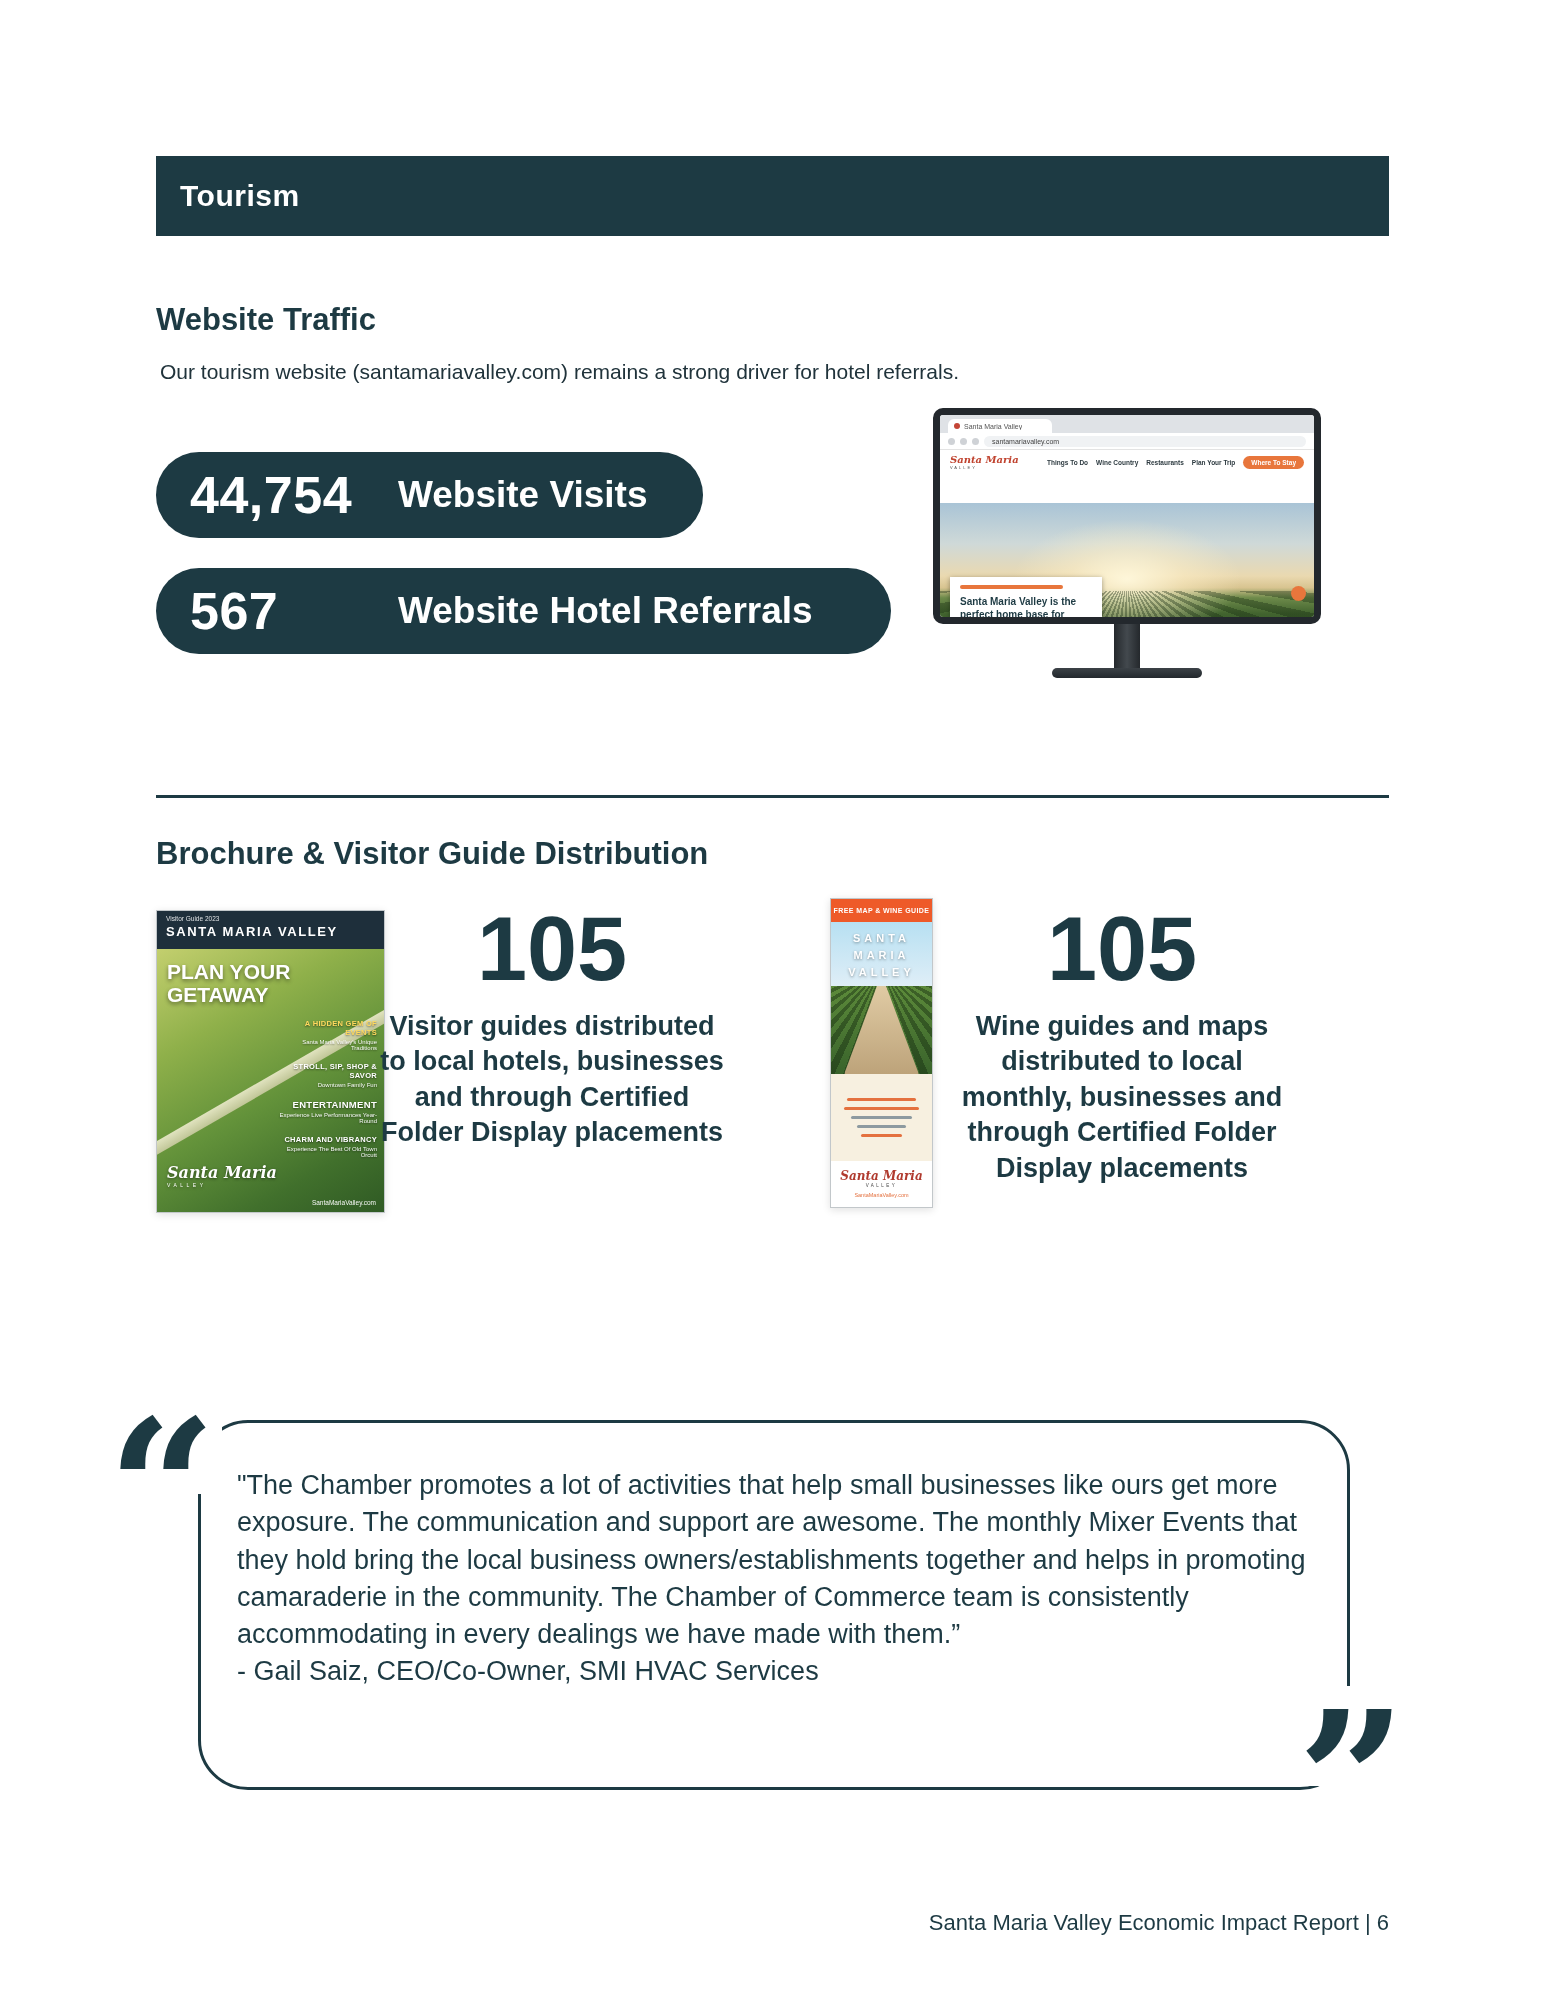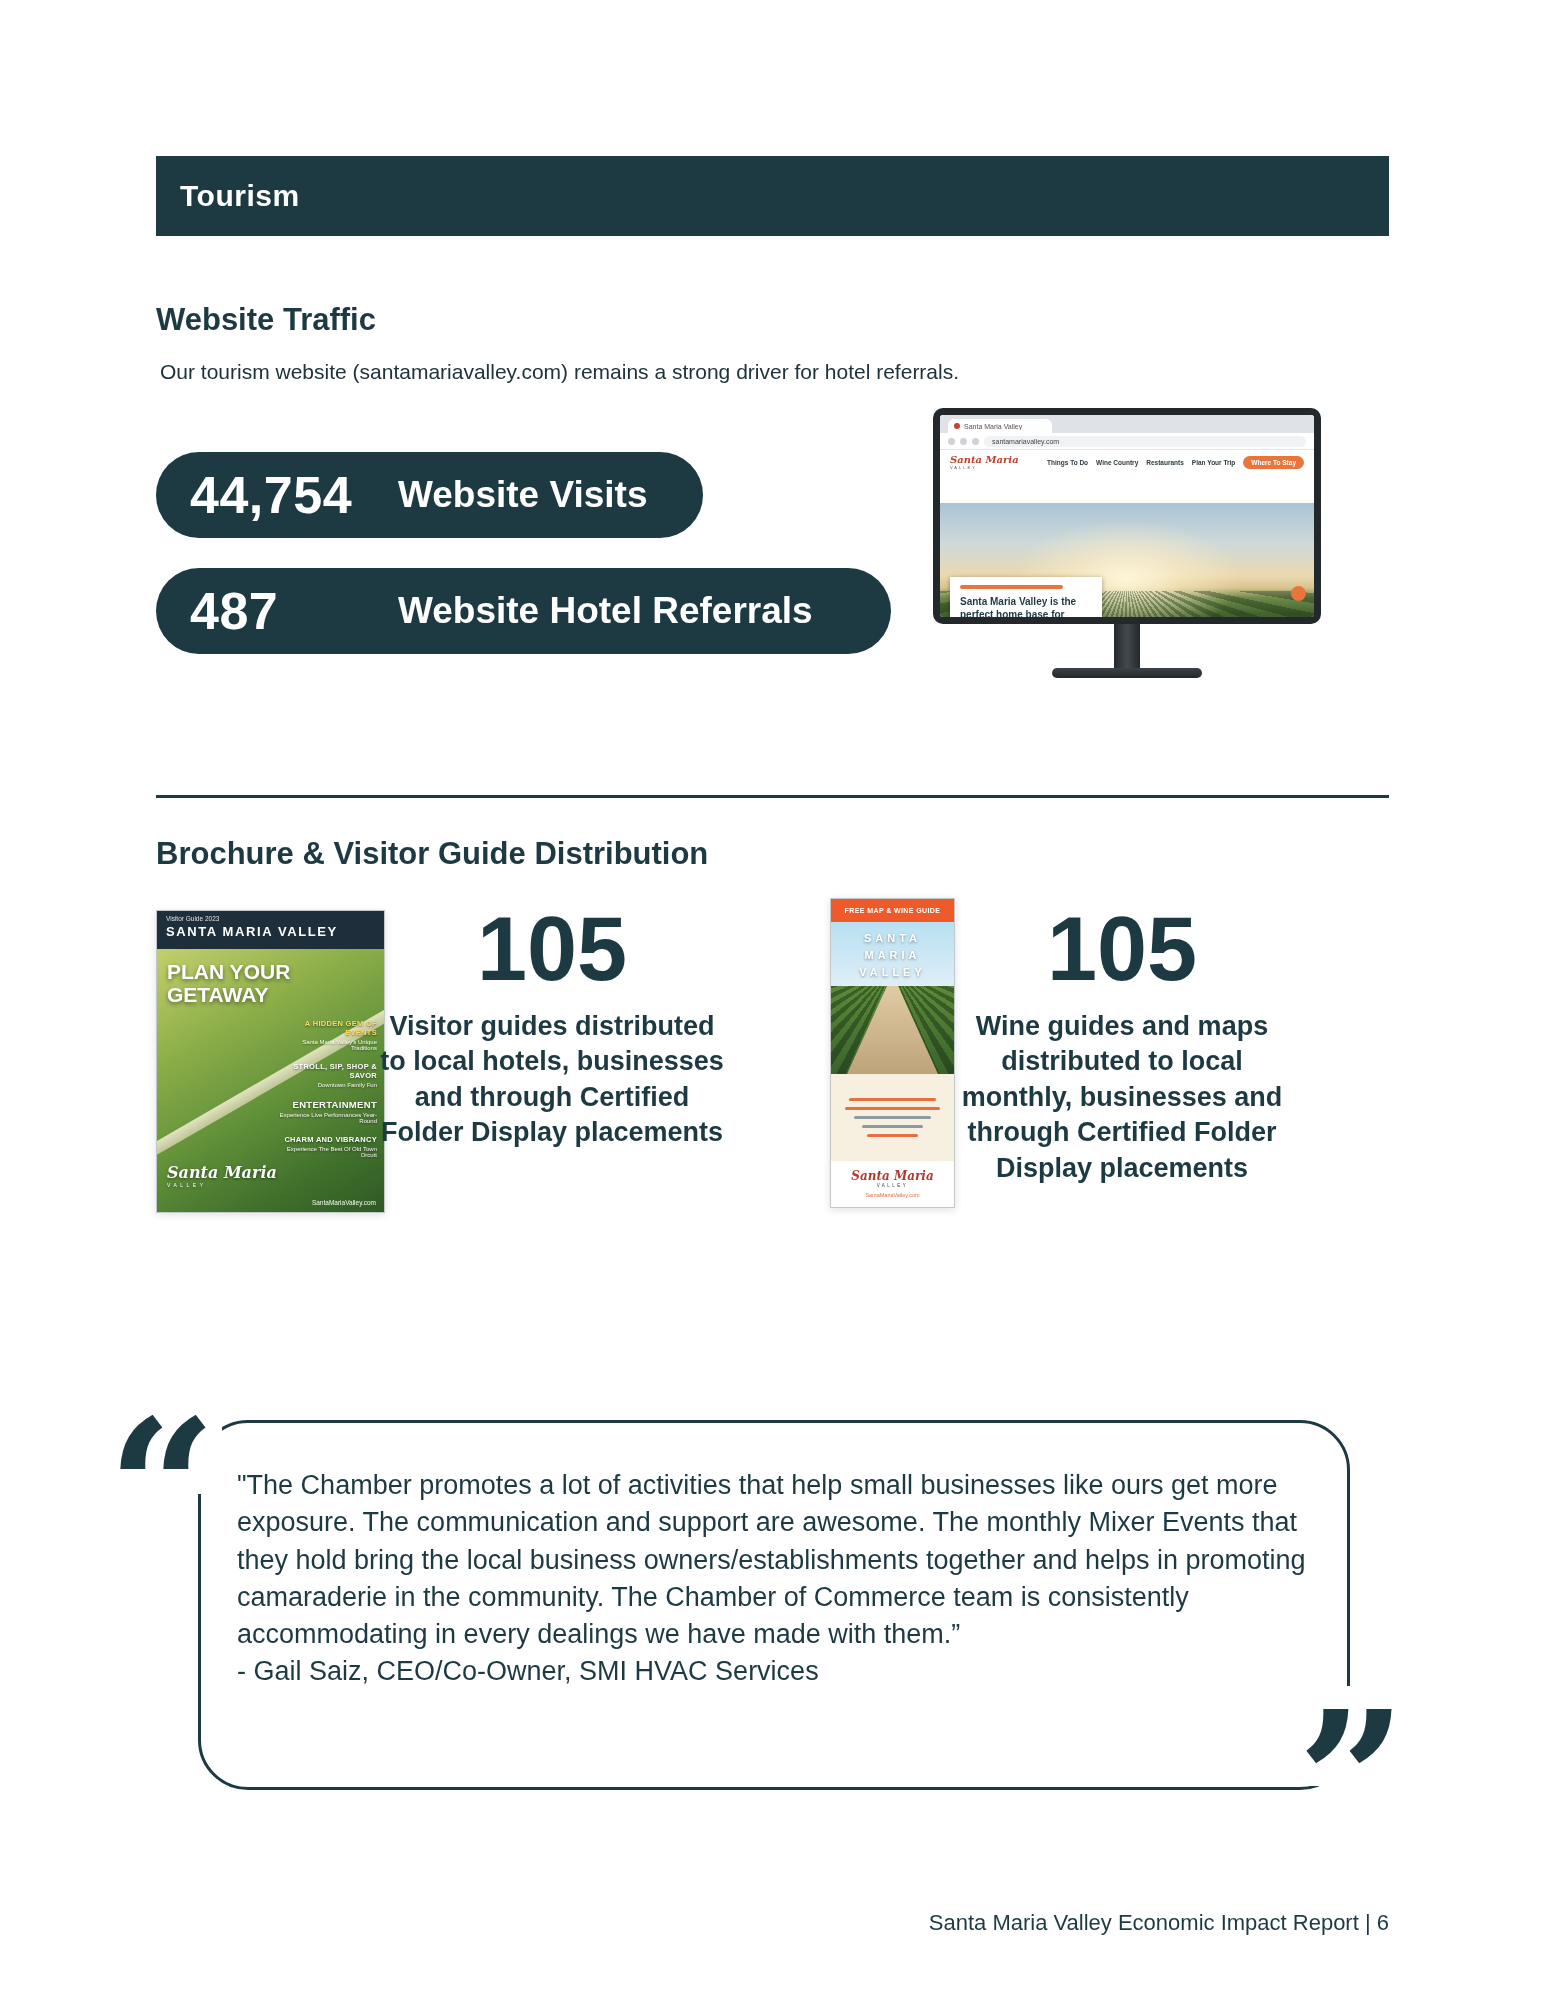--- a/index.html
+++ b/index.html
@@ -106,21 +106,21 @@
   .vg-features { position: absolute; top: 70px; right: 7px; width: 102px; text-align: right; display: flex; flex-direction: column; gap: 11px; }
   .vg-feat-title { font-size: 7.5px; font-weight: bold; color: #fff; text-shadow: 0 1px 2px rgba(0,0,0,.5); letter-spacing: .3px; }
   .vg-feat:nth-child(1) .vg-feat-title { color: #ffd95e; }
   .vg-feat:nth-child(3) .vg-feat-title { font-size: 9.5px; }
   .vg-feat-sub { font-size: 6px; color: #fff; opacity: .95; text-shadow: 0 1px 2px rgba(0,0,0,.5); margin-top: 2px; }
   .vg-logo { position: absolute; left: 10px; bottom: 24px; color: #fff; text-shadow: 0 1px 3px rgba(0,0,0,.5); line-height: 1; }
   .vg-logo-script { font-family: "DejaVu Serif", serif; font-style: italic; font-weight: bold; font-size: 16px; display: block; }
   .vg-logo-sub { font-size: 5px; letter-spacing: 3.5px; display: block; margin-top: 2px; }
   .vg-site { position: absolute; right: 8px; bottom: 6px; font-size: 6.5px; color: #fff; opacity: .95; }
 
-  .wg { left: 830px; top: 898px; width: 125px; height: 310px; display: flex; flex-direction: column; }
+  .wg { left: 830px; top: 898px; width: 103px; height: 310px; display: flex; flex-direction: column; }
   .wg-banner { height: 23px; background: #ee5a29; color: #fff; font-size: 7px; font-weight: bold; display: flex; align-items: center; justify-content: center; letter-spacing: .4px; text-align: center; flex: none; }
   .wg-photo { position: relative; height: 152px; overflow: hidden; flex: none; background: linear-gradient(180deg, #b7e0f2 0%, #dfeef7 42%, #a8cde0 50%); }
   .wg-field { position: absolute; left: 0; right: 0; bottom: 0; height: 58%; background: linear-gradient(180deg, #5c8a3a, #39632b); }
   .wg-rows { position: absolute; left: 0; right: 0; bottom: 0; height: 58%; background: repeating-conic-gradient(from 140deg at 50% -20%, rgba(15,35,12,.4) 0deg 4deg, rgba(0,0,0,0) 4deg 8deg); }
   .wg-road {
     position: absolute; left: 50%; bottom: 0; transform: translateX(-50%); width: 74%; height: 58%;
     background: linear-gradient(180deg, #e0cba4, #bda37a);
     clip-path: polygon(44% 0, 56% 0, 100% 100%, 0 100%);
   }
   .wg-title { position: absolute; top: 8px; left: 0; right: 0; text-align: center; color: #fff; font-weight: bold; font-size: 11px; letter-spacing: 4px; line-height: 1.55; text-shadow: 0 1px 3px rgba(0,0,0,.4); }
@@ -170,21 +170,21 @@
   </header>
 
   <h2 class="h-section h-website-traffic">Website Traffic</h2>
   <p class="sub-website-traffic">Our tourism website (santamariavalley.com) remains a strong driver for hotel referrals.</p>
 
   <div class="stat-pill pill-visits">
     <span class="stat-value">44,754</span>
     <span class="stat-label">Website Visits</span>
   </div>
   <div class="stat-pill pill-referrals">
-    <span class="stat-value">487</span>
+    <span class="stat-value">567</span>
     <span class="stat-label">Website Hotel Referrals</span>
   </div>
 
   <div class="monitor">
     <div class="screen">
       <div class="chrome-tabs">
         <div class="chrome-tab">
           <span class="fav-dot"></span>
           <span class="tab-title">Santa Maria Valley</span>
         </div>

